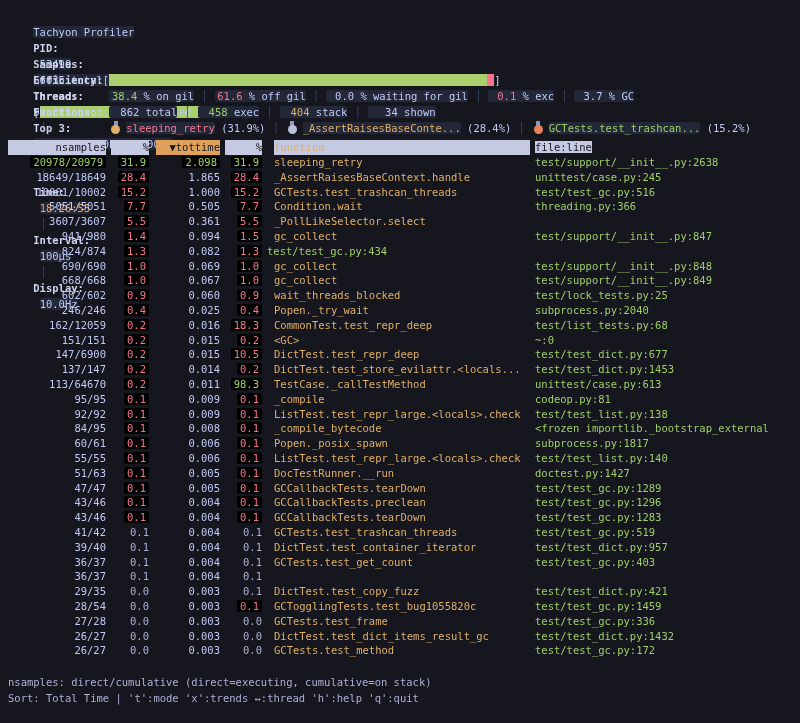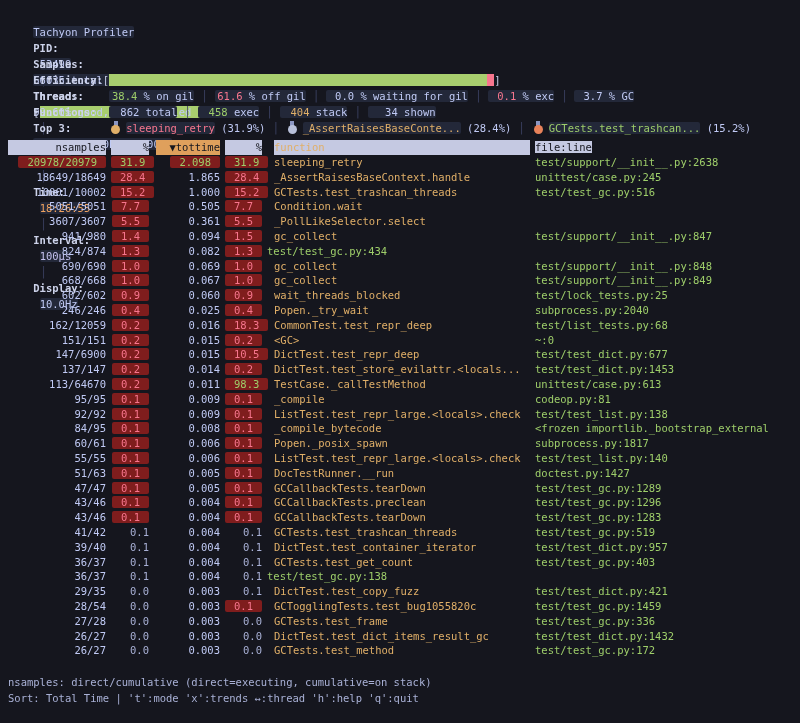--- a/index.html
+++ b/index.html
@@ -41,21 +41,21 @@
   .thead{display:flex;margin-top:20px;height:15px;line-height:15px;white-space:pre;}
   .hc{background:#c5c9e2;color:#15161e;}
   .hc-sorted{background:#dfa05c;color:#15161e;}
   .trow{display:flex;height:14.8px;line-height:14.8px;white-space:pre;}
   .c-n{width:98px;text-align:right;}
   .c-p1{width:38px;text-align:right;margin-left:5px;}
   .c-t{width:64px;text-align:right;margin-left:7px;}
   .c-p2{width:37px;text-align:right;margin-left:5px;}
   .c-fn{width:256px;margin-left:12px;text-align:left;overflow:hidden;color:#e0af68;}
   .c-fl{flex:1;margin-left:5px;text-align:left;overflow:hidden;color:#9ece6a;}
-  .v-bdg{background:#7f1d1d;border-radius:2px;padding:0 9px;}
+  .v-bdg{background:#000000;border-radius:2px;padding:0 3px;}
   .footer{margin-top:16px;}
   .flegend{color:#a9b1d6;}
 </style>
 </head>
 <body>
 
 <div class="screen">
 
   <div class="hline">
     <span class="bdg fg">Tachyon Profiler</span>
@@ -114,21 +114,21 @@
     <span class="hc-sorted c-t">▼tottime</span>
     <span class="hc c-p2">%</span>
     <span class="hc c-fn">function</span>
     <span class="c-fl"><span class="hc">file:line</span></span>
   </div>
 
   <div id="tbody">
       <div class="trow"><span class="c-n"><span class="v-bdg green">20978/20979</span></span><span class="c-p1"><span class="v-bdg green">31.9</span></span><span class="c-t"><span class="v-bdg green">2.098</span></span><span class="c-p2"><span class="v-bdg green">31.9</span></span><span class="c-fn">sleeping_retry</span><span class="c-fl">test/support/__init__.py:2638</span></div>
       <div class="trow"><span class="c-n"><span class="fg">18649/18649</span></span><span class="c-p1"><span class="v-bdg red">28.4</span></span><span class="c-t"><span class="fg">1.865</span></span><span class="c-p2"><span class="v-bdg red">28.4</span></span><span class="c-fn">_AssertRaisesBaseContext.handle</span><span class="c-fl">unittest/case.py:245</span></div>
       <div class="trow"><span class="c-n"><span class="fg">10001/10002</span></span><span class="c-p1"><span class="v-bdg red">15.2</span></span><span class="c-t"><span class="fg">1.000</span></span><span class="c-p2"><span class="v-bdg red">15.2</span></span><span class="c-fn">GCTests.test_trashcan_threads</span><span class="c-fl">test/test_gc.py:516</span></div>
-      <div class="trow"><span class="c-n"><span class="fg">5051/5051</span></span><span class="c-p1"><span class="v-bdg red">7.7</span></span><span class="c-t"><span class="fg">0.505</span></span><span class="c-p2"><span class="v-bdg red">7.7</span></span><span class="c-fn">Condition.wait</span></div>
+      <div class="trow"><span class="c-n"><span class="fg">5051/5051</span></span><span class="c-p1"><span class="v-bdg red">7.7</span></span><span class="c-t"><span class="fg">0.505</span></span><span class="c-p2"><span class="v-bdg red">7.7</span></span><span class="c-fn">Condition.wait</span><span class="c-fl">threading.py:366</span></div>
       <div class="trow"><span class="c-n"><span class="fg">3607/3607</span></span><span class="c-p1"><span class="v-bdg red">5.5</span></span><span class="c-t"><span class="fg">0.361</span></span><span class="c-p2"><span class="v-bdg red">5.5</span></span><span class="c-fn">_PollLikeSelector.select</span></div>
       <div class="trow"><span class="c-n"><span class="fg">941/980</span></span><span class="c-p1"><span class="v-bdg red">1.4</span></span><span class="c-t"><span class="fg">0.094</span></span><span class="c-p2"><span class="v-bdg red">1.5</span></span><span class="c-fn">gc_collect</span><span class="c-fl">test/support/__init__.py:847</span></div>
       <div class="trow"><span class="c-n"><span class="fg">824/874</span></span><span class="c-p1"><span class="v-bdg red">1.3</span></span><span class="c-t"><span class="fg">0.082</span></span><span class="c-p2"><span class="v-bdg red">1.3</span></span><span class="c-fl">test/test_gc.py:434</span></div>
       <div class="trow"><span class="c-n"><span class="fg">690/690</span></span><span class="c-p1"><span class="v-bdg red">1.0</span></span><span class="c-t"><span class="fg">0.069</span></span><span class="c-p2"><span class="v-bdg red">1.0</span></span><span class="c-fn">gc_collect</span><span class="c-fl">test/support/__init__.py:848</span></div>
       <div class="trow"><span class="c-n"><span class="fg">668/668</span></span><span class="c-p1"><span class="v-bdg red">1.0</span></span><span class="c-t"><span class="fg">0.067</span></span><span class="c-p2"><span class="v-bdg red">1.0</span></span><span class="c-fn">gc_collect</span><span class="c-fl">test/support/__init__.py:849</span></div>
       <div class="trow"><span class="c-n"><span class="fg">602/602</span></span><span class="c-p1"><span class="v-bdg red">0.9</span></span><span class="c-t"><span class="fg">0.060</span></span><span class="c-p2"><span class="v-bdg red">0.9</span></span><span class="c-fn">wait_threads_blocked</span><span class="c-fl">test/lock_tests.py:25</span></div>
       <div class="trow"><span class="c-n"><span class="fg">246/246</span></span><span class="c-p1"><span class="v-bdg red">0.4</span></span><span class="c-t"><span class="fg">0.025</span></span><span class="c-p2"><span class="v-bdg red">0.4</span></span><span class="c-fn">Popen._try_wait</span><span class="c-fl">subprocess.py:2040</span></div>
       <div class="trow"><span class="c-n"><span class="fg">162/12059</span></span><span class="c-p1"><span class="v-bdg red">0.2</span></span><span class="c-t"><span class="fg">0.016</span></span><span class="c-p2"><span class="v-bdg red">18.3</span></span><span class="c-fn">CommonTest.test_repr_deep</span><span class="c-fl">test/list_tests.py:68</span></div>
       <div class="trow"><span class="c-n"><span class="fg">151/151</span></span><span class="c-p1"><span class="v-bdg red">0.2</span></span><span class="c-t"><span class="fg">0.015</span></span><span class="c-p2"><span class="v-bdg red">0.2</span></span><span class="c-fn">&lt;GC&gt;</span><span class="c-fl">~:0</span></div>
       <div class="trow"><span class="c-n"><span class="fg">147/6900</span></span><span class="c-p1"><span class="v-bdg red">0.2</span></span><span class="c-t"><span class="fg">0.015</span></span><span class="c-p2"><span class="v-bdg red">10.5</span></span><span class="c-fn">DictTest.test_repr_deep</span><span class="c-fl">test/test_dict.py:677</span></div>
@@ -139,21 +139,21 @@
       <div class="trow"><span class="c-n"><span class="fg">84/95</span></span><span class="c-p1"><span class="v-bdg red">0.1</span></span><span class="c-t"><span class="fg">0.008</span></span><span class="c-p2"><span class="v-bdg red">0.1</span></span><span class="c-fn">_compile_bytecode</span><span class="c-fl">&lt;frozen importlib._bootstrap_external</span></div>
       <div class="trow"><span class="c-n"><span class="fg">60/61</span></span><span class="c-p1"><span class="v-bdg red">0.1</span></span><span class="c-t"><span class="fg">0.006</span></span><span class="c-p2"><span class="v-bdg red">0.1</span></span><span class="c-fn">Popen._posix_spawn</span><span class="c-fl">subprocess.py:1817</span></div>
       <div class="trow"><span class="c-n"><span class="fg">55/55</span></span><span class="c-p1"><span class="v-bdg red">0.1</span></span><span class="c-t"><span class="fg">0.006</span></span><span class="c-p2"><span class="v-bdg red">0.1</span></span><span class="c-fn">ListTest.test_repr_large.&lt;locals&gt;.check</span><span class="c-fl">test/test_list.py:140</span></div>
       <div class="trow"><span class="c-n"><span class="fg">51/63</span></span><span class="c-p1"><span class="v-bdg red">0.1</span></span><span class="c-t"><span class="fg">0.005</span></span><span class="c-p2"><span class="v-bdg red">0.1</span></span><span class="c-fn">DocTestRunner.__run</span><span class="c-fl">doctest.py:1427</span></div>
       <div class="trow"><span class="c-n"><span class="fg">47/47</span></span><span class="c-p1"><span class="v-bdg red">0.1</span></span><span class="c-t"><span class="fg">0.005</span></span><span class="c-p2"><span class="v-bdg red">0.1</span></span><span class="c-fn">GCCallbackTests.tearDown</span><span class="c-fl">test/test_gc.py:1289</span></div>
       <div class="trow"><span class="c-n"><span class="fg">43/46</span></span><span class="c-p1"><span class="v-bdg red">0.1</span></span><span class="c-t"><span class="fg">0.004</span></span><span class="c-p2"><span class="v-bdg red">0.1</span></span><span class="c-fn">GCCallbackTests.preclean</span><span class="c-fl">test/test_gc.py:1296</span></div>
       <div class="trow"><span class="c-n"><span class="fg">43/46</span></span><span class="c-p1"><span class="v-bdg red">0.1</span></span><span class="c-t"><span class="fg">0.004</span></span><span class="c-p2"><span class="v-bdg red">0.1</span></span><span class="c-fn">GCCallbackTests.tearDown</span><span class="c-fl">test/test_gc.py:1283</span></div>
       <div class="trow"><span class="c-n"><span class="fg">41/42</span></span><span class="c-p1"><span class="dim">0.1</span></span><span class="c-t"><span class="fg">0.004</span></span><span class="c-p2"><span class="dim">0.1</span></span><span class="c-fn">GCTests.test_trashcan_threads</span><span class="c-fl">test/test_gc.py:519</span></div>
       <div class="trow"><span class="c-n"><span class="fg">39/40</span></span><span class="c-p1"><span class="dim">0.1</span></span><span class="c-t"><span class="fg">0.004</span></span><span class="c-p2"><span class="dim">0.1</span></span><span class="c-fn">DictTest.test_container_iterator</span><span class="c-fl">test/test_dict.py:957</span></div>
       <div class="trow"><span class="c-n"><span class="fg">36/37</span></span><span class="c-p1"><span class="dim">0.1</span></span><span class="c-t"><span class="fg">0.004</span></span><span class="c-p2"><span class="dim">0.1</span></span><span class="c-fn">GCTests.test_get_count</span><span class="c-fl">test/test_gc.py:403</span></div>
-      <div class="trow"><span class="c-n"><span class="fg">36/37</span></span><span class="c-p1"><span class="dim">0.1</span></span><span class="c-t"><span class="fg">0.004</span></span><span class="c-p2"><span class="dim">0.1</span></span><span class="c-fl">test/test_gc.py:138</span></div>
+      <div class="trow"><span class="c-n"><span class="fg">36/37</span></span><span class="c-p1"><span class="dim">0.1</span></span><span class="c-t"><span class="fg">0.004</span></span><span class="c-p2"><span class="dim">0.1</span></span></div>
       <div class="trow"><span class="c-n"><span class="fg">29/35</span></span><span class="c-p1"><span class="dim">0.0</span></span><span class="c-t"><span class="fg">0.003</span></span><span class="c-p2"><span class="dim">0.1</span></span><span class="c-fn">DictTest.test_copy_fuzz</span><span class="c-fl">test/test_dict.py:421</span></div>
       <div class="trow"><span class="c-n"><span class="fg">28/54</span></span><span class="c-p1"><span class="dim">0.0</span></span><span class="c-t"><span class="fg">0.003</span></span><span class="c-p2"><span class="v-bdg red">0.1</span></span><span class="c-fn">GCTogglingTests.test_bug1055820c</span><span class="c-fl">test/test_gc.py:1459</span></div>
       <div class="trow"><span class="c-n"><span class="fg">27/28</span></span><span class="c-p1"><span class="dim">0.0</span></span><span class="c-t"><span class="fg">0.003</span></span><span class="c-p2"><span class="dim">0.0</span></span><span class="c-fn">GCTests.test_frame</span><span class="c-fl">test/test_gc.py:336</span></div>
       <div class="trow"><span class="c-n"><span class="fg">26/27</span></span><span class="c-p1"><span class="dim">0.0</span></span><span class="c-t"><span class="fg">0.003</span></span><span class="c-p2"><span class="dim">0.0</span></span><span class="c-fn">DictTest.test_dict_items_result_gc</span><span class="c-fl">test/test_dict.py:1432</span></div>
       <div class="trow"><span class="c-n"><span class="fg">26/27</span></span><span class="c-p1"><span class="dim">0.0</span></span><span class="c-t"><span class="fg">0.003</span></span><span class="c-p2"><span class="dim">0.0</span></span><span class="c-fn">GCTests.test_method</span><span class="c-fl">test/test_gc.py:172</span></div>
     </div>
 
   <div class="footer">
     <div class="hline flegend">nsamples: direct/cumulative (direct=executing, cumulative=on stack)</div>
     <div class="hline flegend">Sort: Total Time | 't':mode 'x':trends ↔:thread 'h':help 'q':quit</div>

